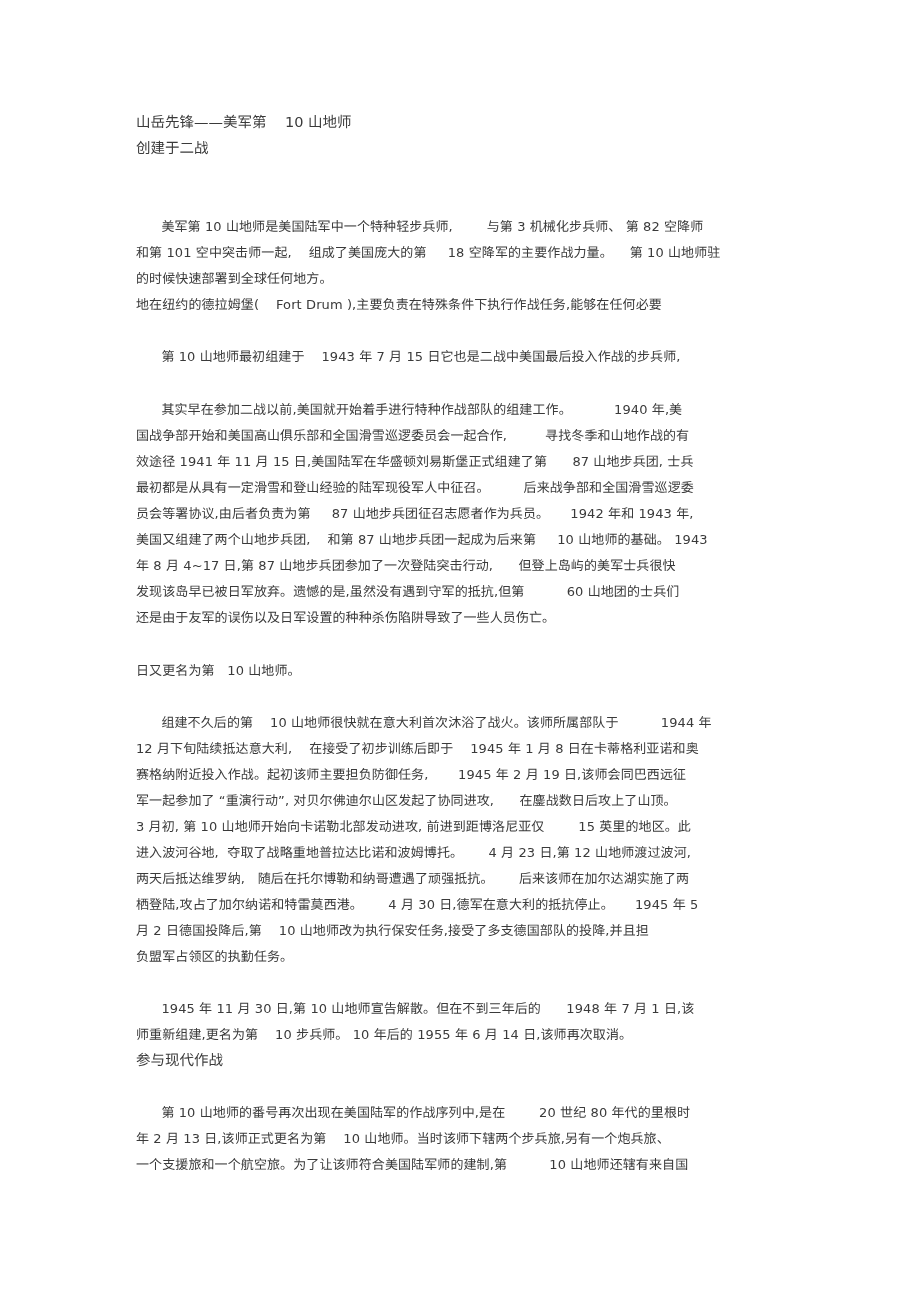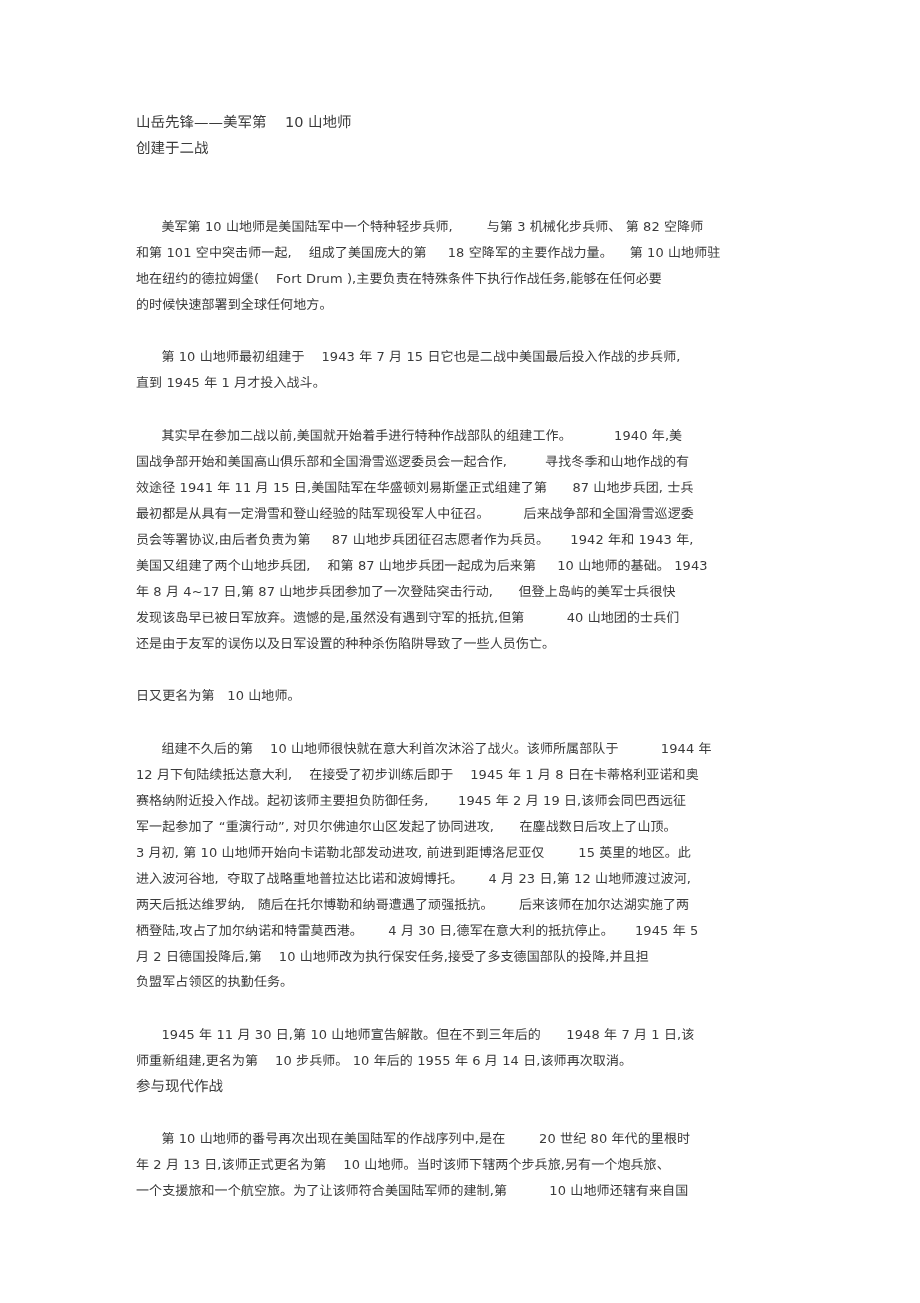--- a/index.html
+++ b/index.html
@@ -59,42 +59,41 @@
     <div class="para">
       <div class="heading-line">山岳先锋——美军第    10 山地师</div>
       <div class="heading-line">创建于二战</div>
     </div>
 
     <div class="gap-xl"></div>
 
     <div class="para">
       <div class="line">      美军第 10 山地师是美国陆军中一个特种轻步兵师,        与第 3 机械化步兵师、 第 82 空降师</div>
       <div class="line">和第 101 空中突击师一起,    组成了美国庞大的第     18 空降军的主要作战力量。    第 10 山地师驻</div>
+      <div class="line">的时候快速部署到全球任何地方。</div>
       <div class="line">地在纽约的德拉姆堡(    Fort Drum ),主要负责在特殊条件下执行作战任务,能够在任何必要</div>
-      <div class="line">的时候快速部署到全球任何地方。</div>
     </div>
 
     <div class="gap-md"></div>
 
     <div class="para">
       <div class="line">      第 10 山地师最初组建于    1943 年 7 月 15 日它也是二战中美国最后投入作战的步兵师,</div>
-      <div class="line">直到 1945 年 1 月才投入战斗。</div>
     </div>
 
     <div class="gap-md"></div>
 
     <div class="para">
       <div class="line">      其实早在参加二战以前,美国就开始着手进行特种作战部队的组建工作。          1940 年,美</div>
       <div class="line">国战争部开始和美国高山俱乐部和全国滑雪巡逻委员会一起合作,         寻找冬季和山地作战的有</div>
       <div class="line">效途径 1941 年 11 月 15 日,美国陆军在华盛顿刘易斯堡正式组建了第      87 山地步兵团, 士兵</div>
       <div class="line">最初都是从具有一定滑雪和登山经验的陆军现役军人中征召。        后来战争部和全国滑雪巡逻委</div>
       <div class="line">员会等署协议,由后者负责为第     87 山地步兵团征召志愿者作为兵员。     1942 年和 1943 年,</div>
       <div class="line">美国又组建了两个山地步兵团,    和第 87 山地步兵团一起成为后来第     10 山地师的基础。 1943</div>
       <div class="line">年 8 月 4~17 日,第 87 山地步兵团参加了一次登陆突击行动,      但登上岛屿的美军士兵很快</div>
-      <div class="line">发现该岛早已被日军放弃。遗憾的是,虽然没有遇到守军的抵抗,但第          40 山地团的士兵们</div>
+      <div class="line">发现该岛早已被日军放弃。遗憾的是,虽然没有遇到守军的抵抗,但第          60 山地团的士兵们</div>
       <div class="line">还是由于友军的误伤以及日军设置的种种杀伤陷阱导致了一些人员伤亡。</div>
     </div>
 
     <div class="gap-md"></div>
 
     <div class="para">
       <div class="line">日又更名为第   10 山地师。</div>
     </div>
 
     <div class="gap-md"></div>

